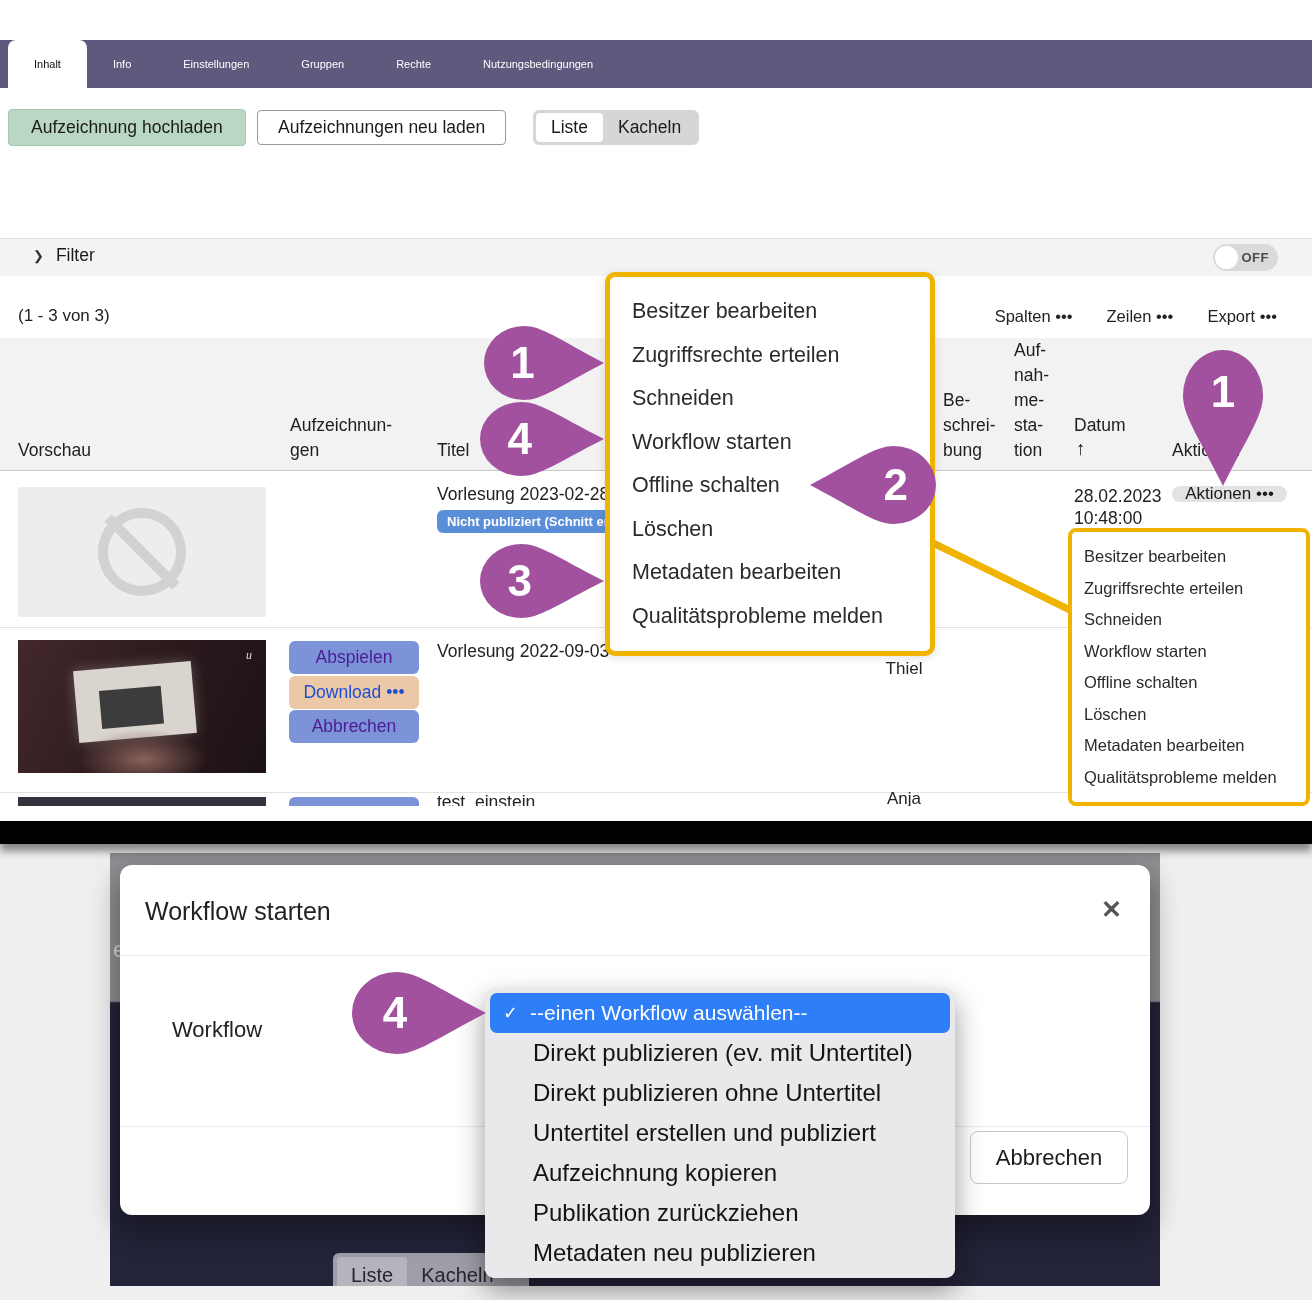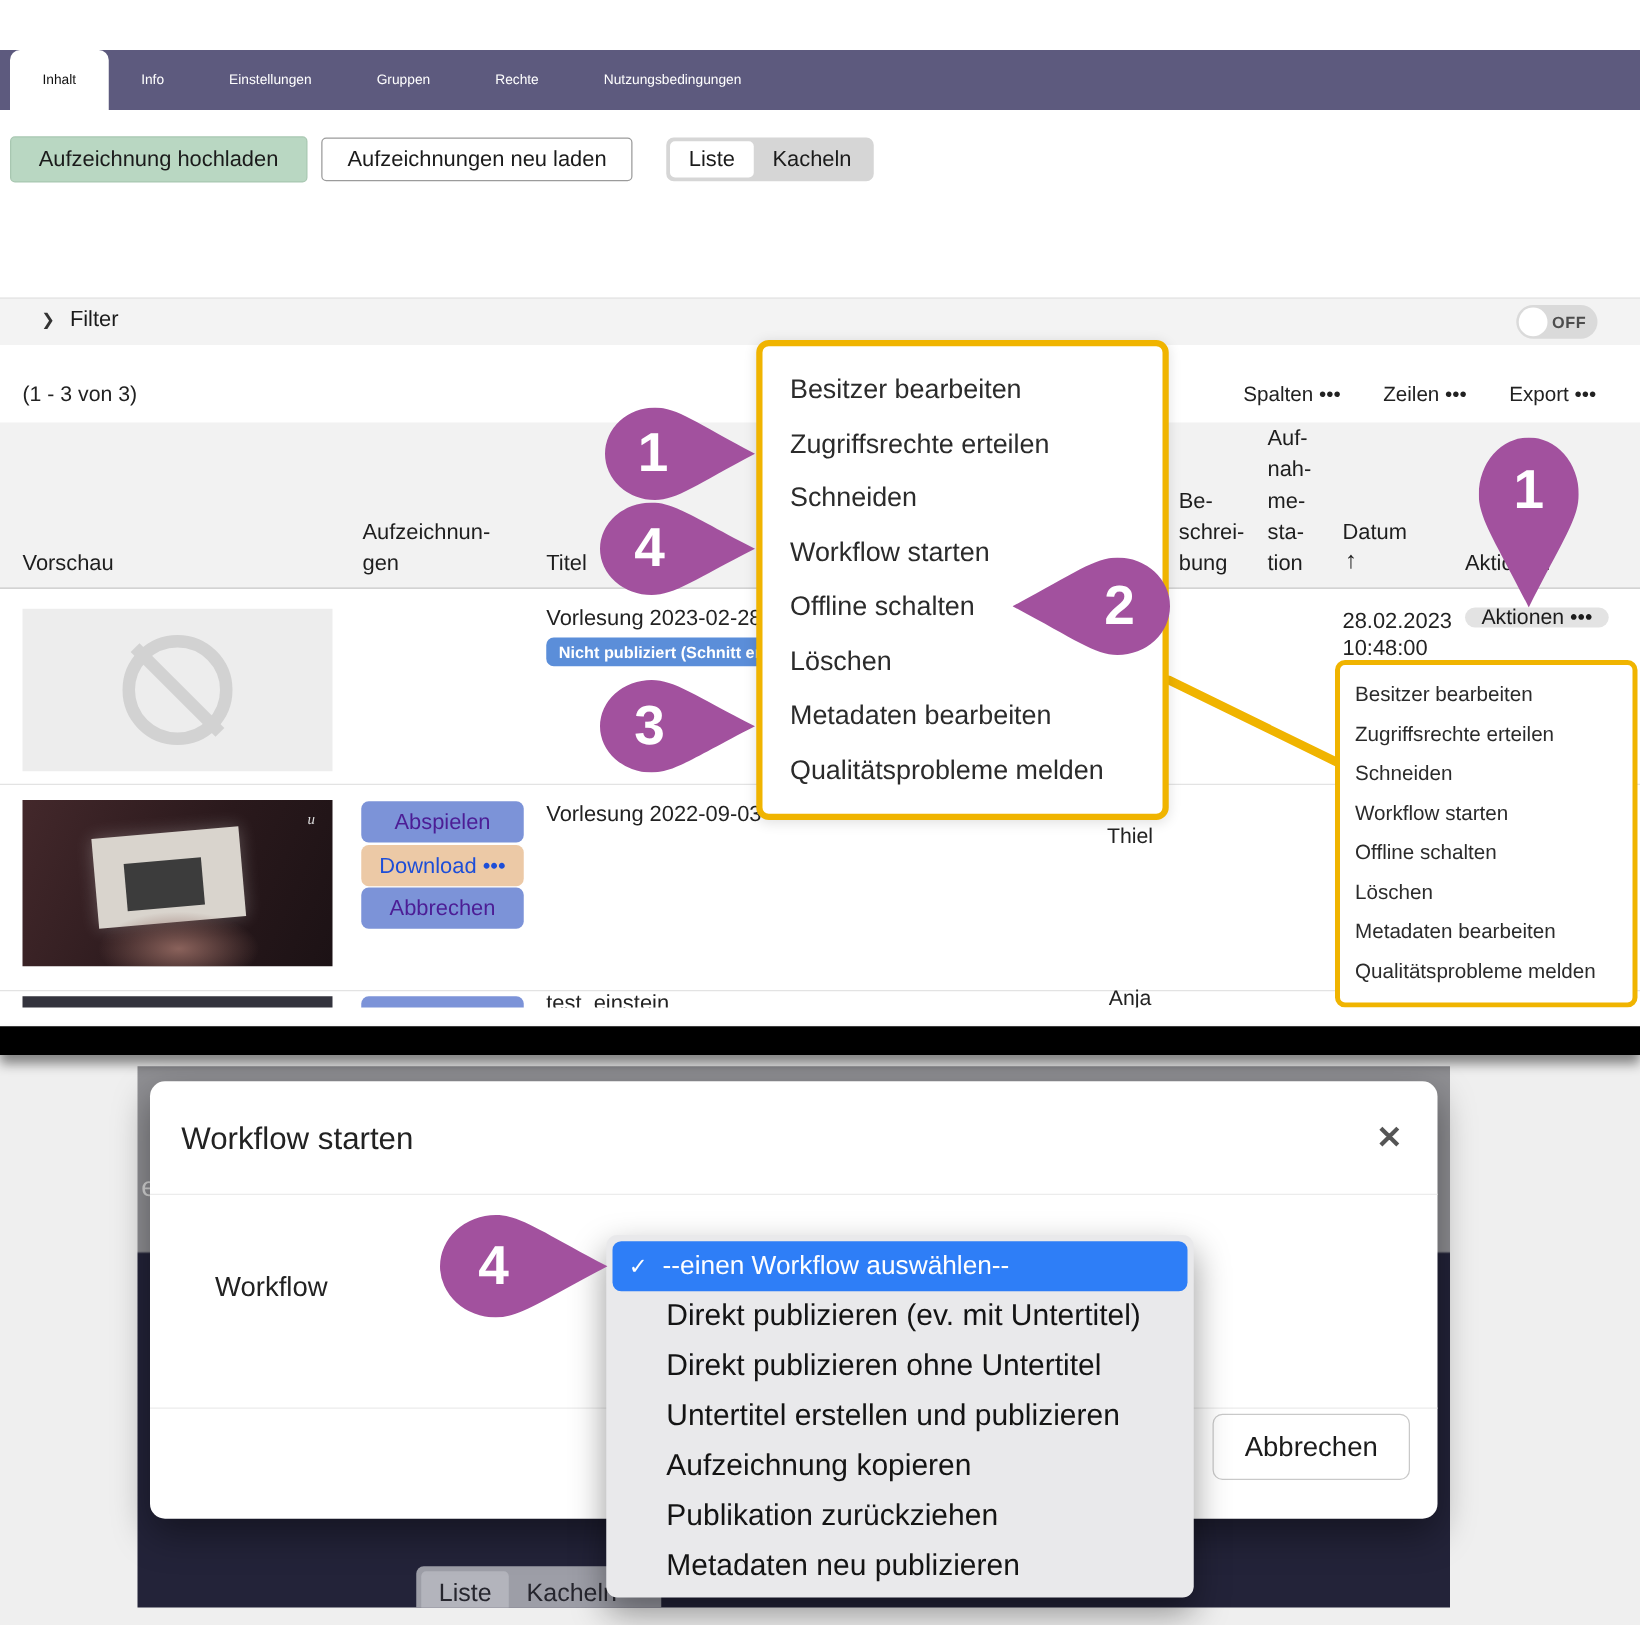--- a/index.html
+++ b/index.html
@@ -268,21 +268,21 @@
       <div class="cancel-btn">Abbrechen</div>
     </div>
 
     <div class="dropdown">
       <div class="dd-sel">
         <span class="dd-check">✓</span>
         <span>--einen Workflow auswählen--</span>
       </div>
       <div class="dd-opt">Direkt publizieren (ev. mit Untertitel)</div>
       <div class="dd-opt">Direkt publizieren ohne Untertitel</div>
-      <div class="dd-opt">Untertitel erstellen und publizieren</div>
+      <div class="dd-opt">Untertitel erstellen und publiziert</div>
       <div class="dd-opt">Aufzeichnung kopieren</div>
       <div class="dd-opt">Publikation zurückziehen</div>
       <div class="dd-opt">Metadaten neu publizieren</div>
     </div>
 
     <div class="abs pin pin-right" style="left:352px; top:128px; width:134px; height:82px; z-index:6;">
       <svg viewBox="0 0 150 100" preserveAspectRatio="none">
           <path d="M50,0 A50,50 0 1,0 50,100 C72,100 92,83 150,50 C92,17 72,0 50,0 Z"></path>
         </svg>
       <span class="num">4</span>

